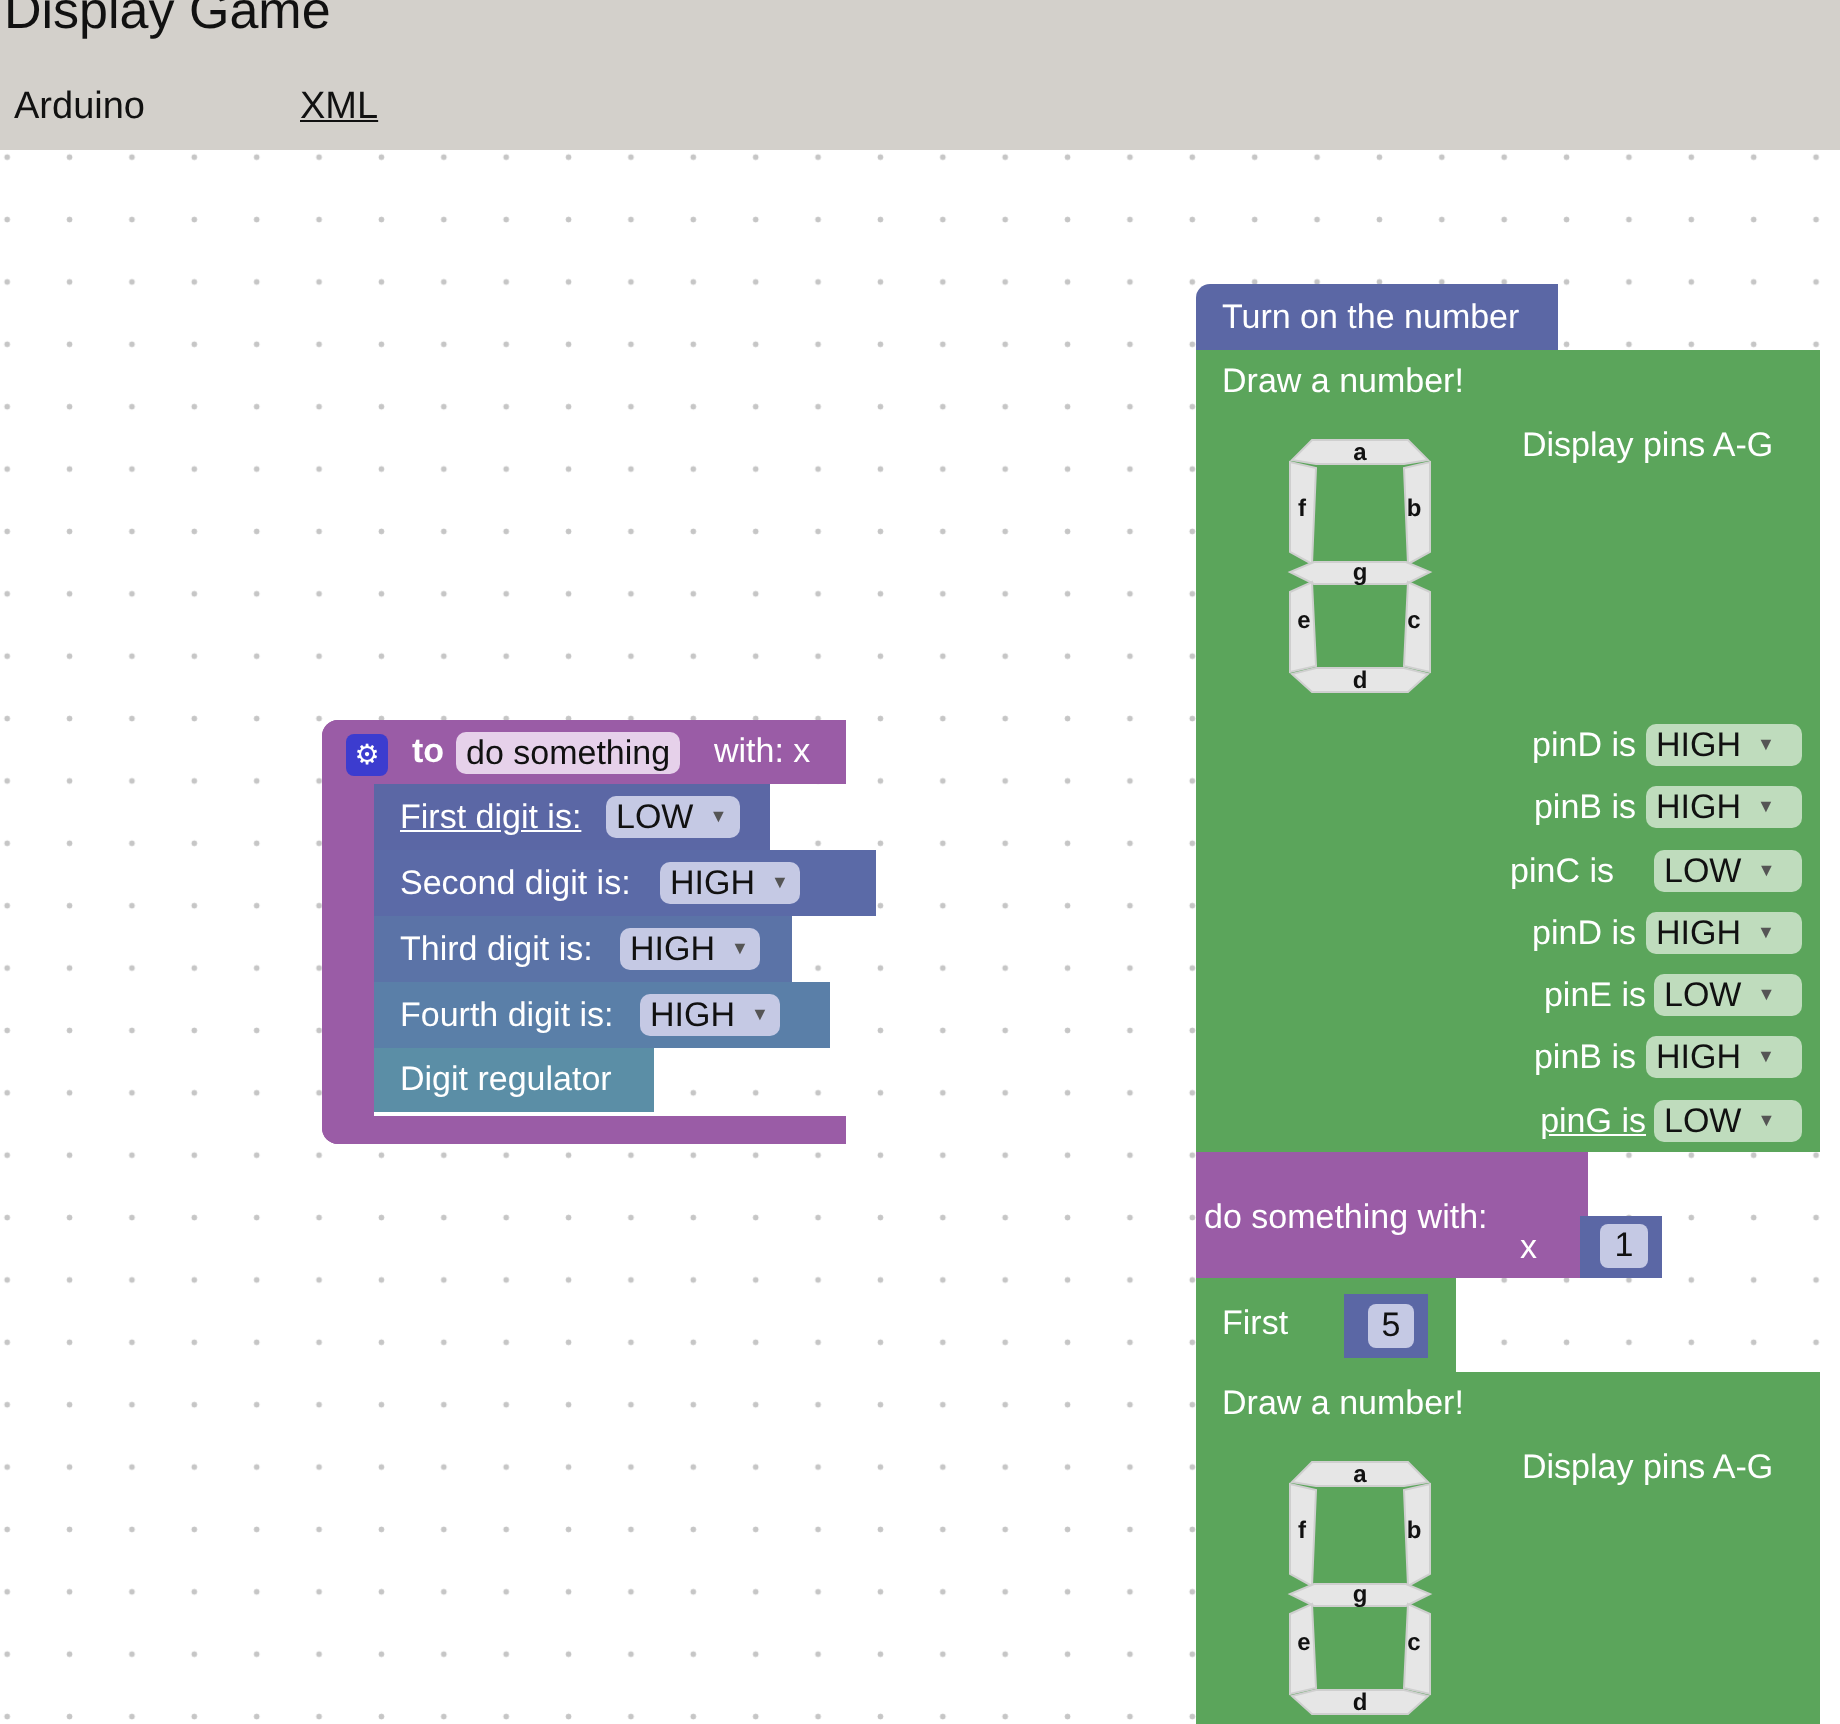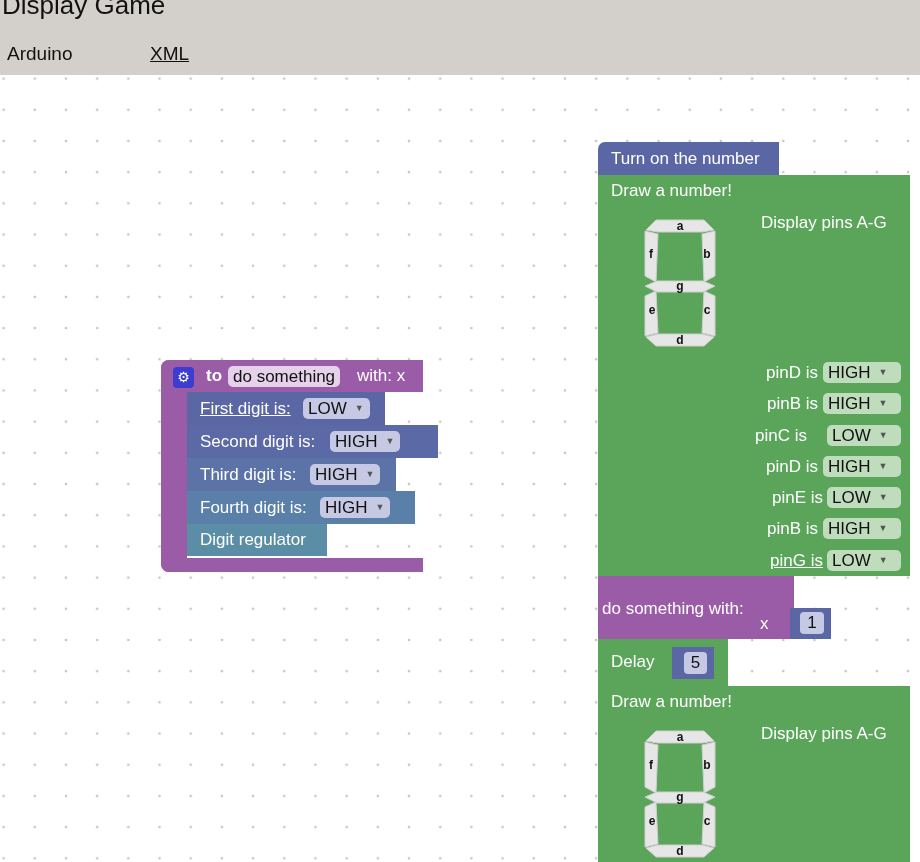--- a/index.html
+++ b/index.html
@@ -105,21 +105,21 @@
 
   <div class="blk" style="left:598px;top:501px;width:196px;height:63px;background:#9a5ca6;">
     <span class="txt" style="left:4px;top:7px;margin-top:16px;">do something  with:</span>
     <span class="txt" style="left:162px;top:38px;">x</span>
   </div>
   <div style="position:absolute;left:790px;top:533px;width:41px;height:31px;background:#5b67a5;">
     <div class="numbox" style="left:10px;top:4px;width:24px;">1</div>
   </div>
 
   <div class="blk" style="left:598px;top:564px;width:130px;height:47px;background:#5ba55b;">
-    <span class="txt" style="left:13px;top:13px;">Delay</span>
+    <span class="txt" style="left:13px;top:13px;">First</span>
   </div>
   <div style="position:absolute;left:672px;top:572px;width:42px;height:32px;background:#5b67a5;">
     <div class="numbox" style="left:12px;top:5px;width:23px;">5</div>
   </div>
 
   <div class="blk" style="left:598px;top:611px;width:312px;height:190px;background:#5ba55b;">
     <span class="txt" style="left:13px;top:6px;">Draw a number!</span>
     <span class="txt" style="left:163px;top:38px;">Display pins A-G</span>
     <svg style="position:absolute;left:45px;top:43px;" width="74" height="130" viewBox="0 0 74 130">
       <g fill="#e6e6e6" stroke="#cfcfcf" stroke-width="1">

